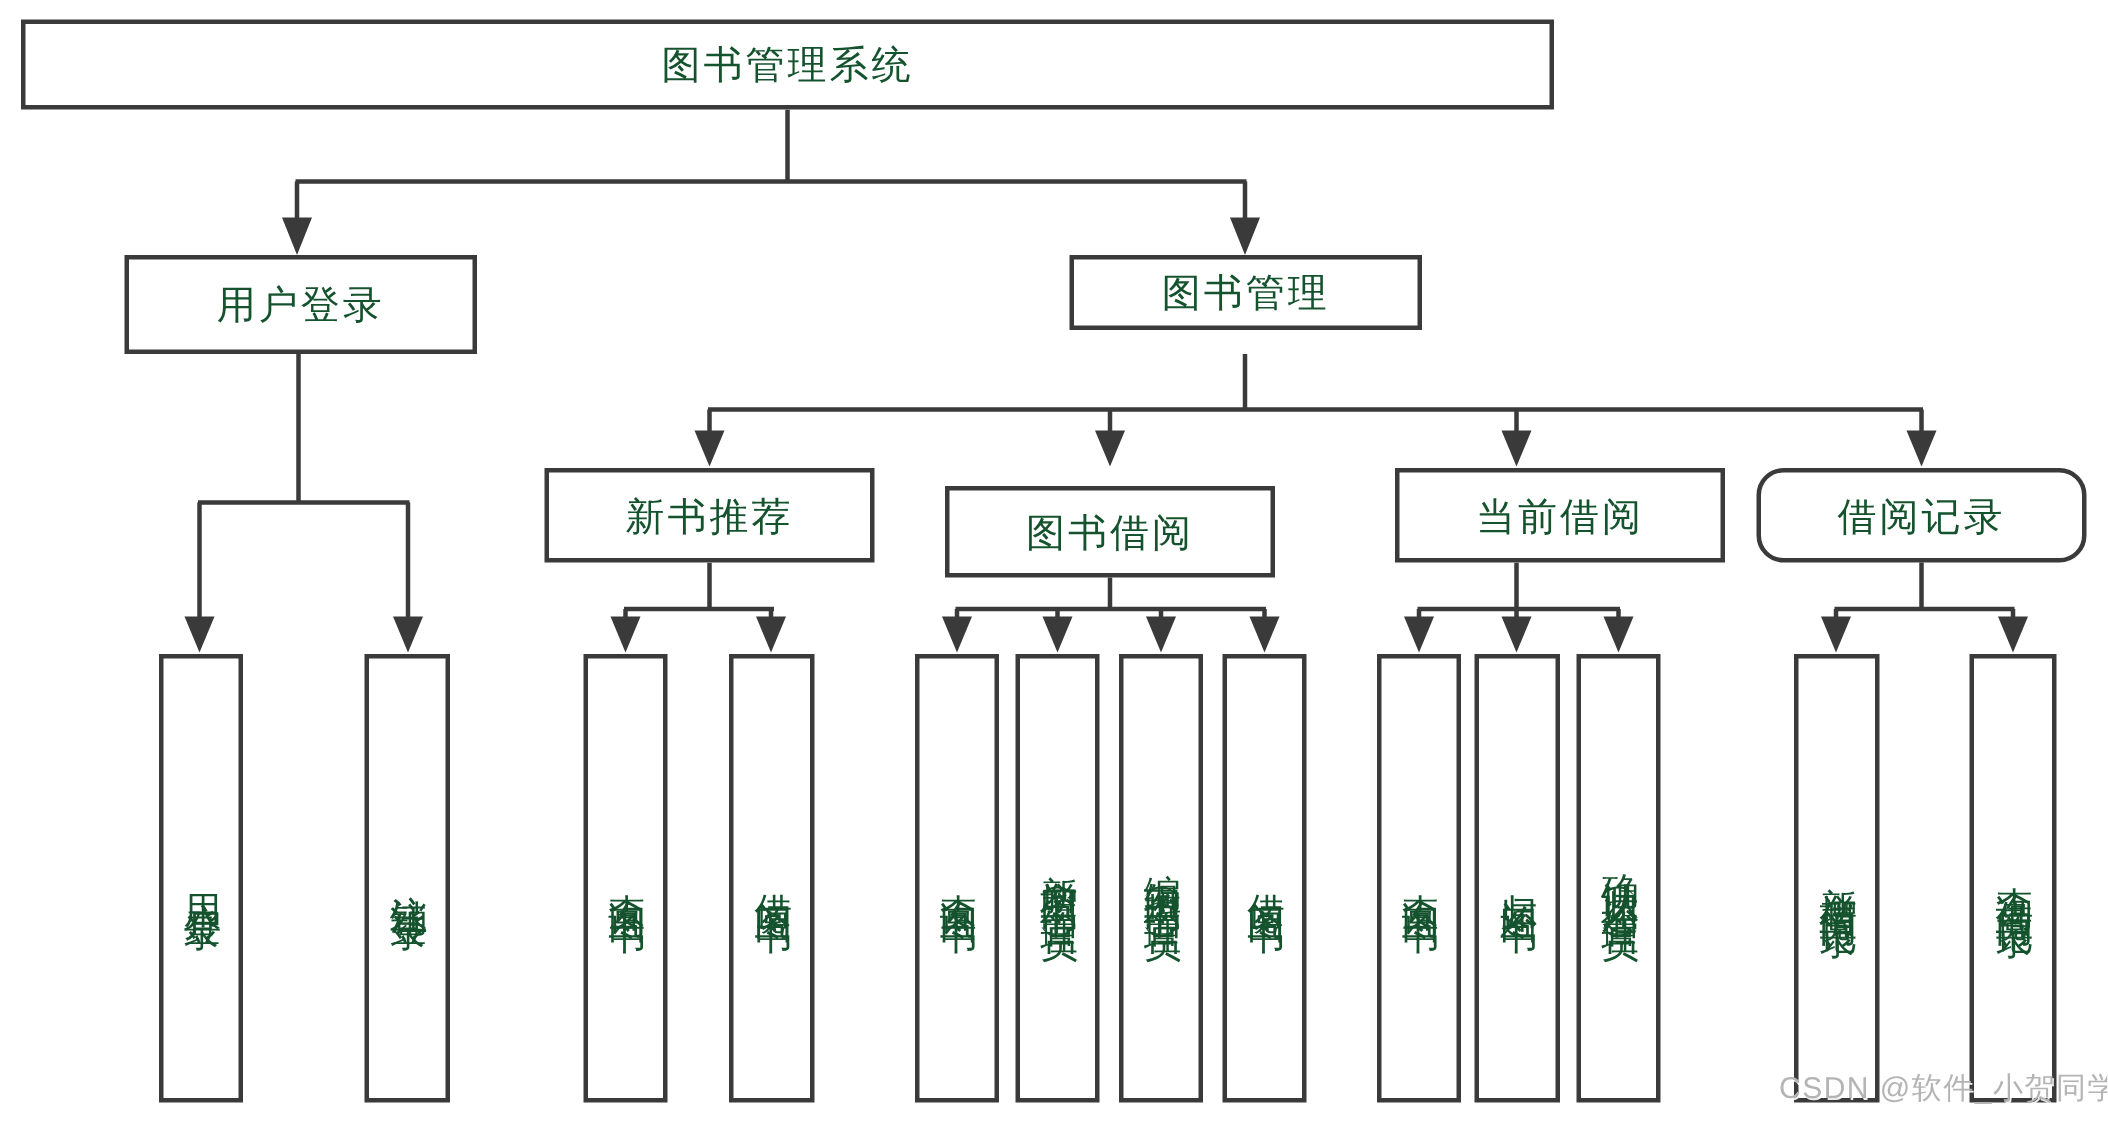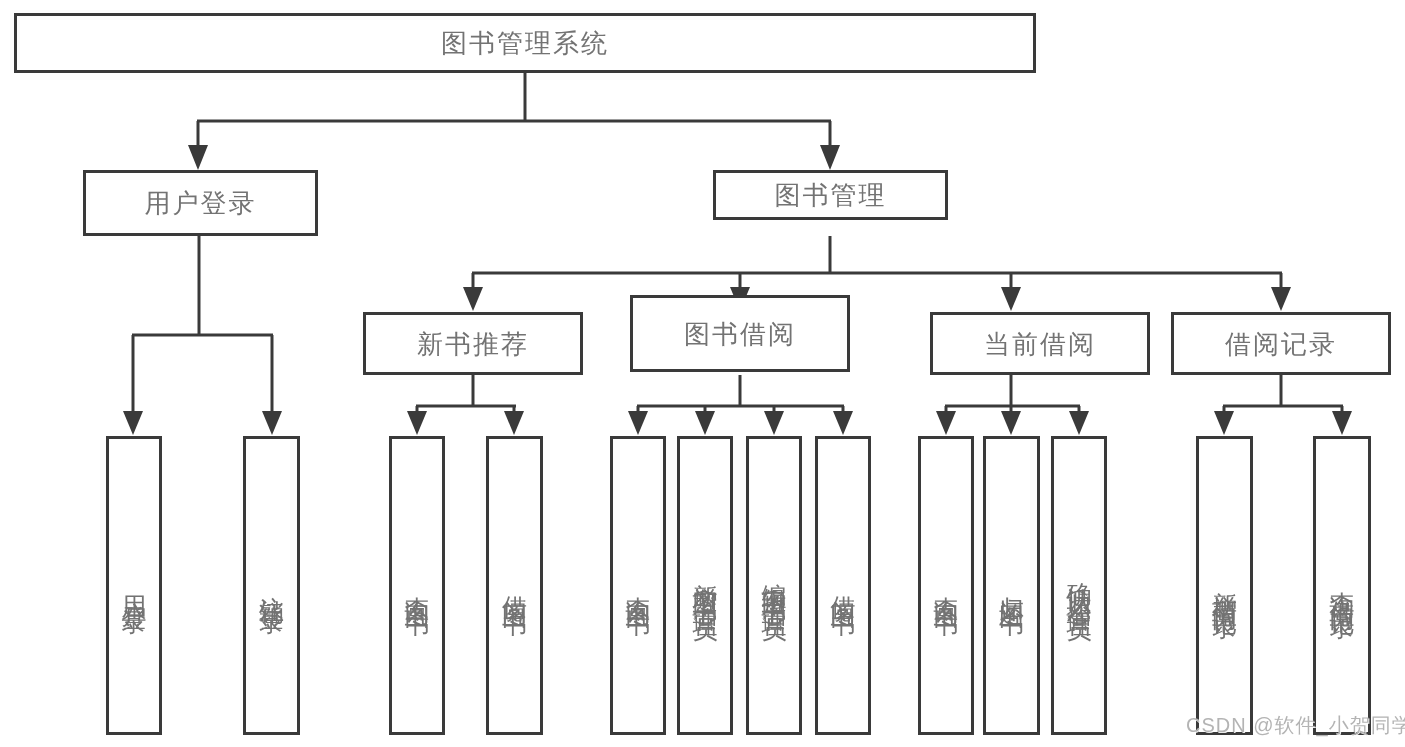--- a/index.html
+++ b/index.html
@@ -18,21 +18,21 @@
   #connectors {
     position: absolute;
     left: 0; top: 0;
     z-index: 0;
   }
   .box {
     position: absolute;
     box-sizing: border-box;
     background: #ffffff;
     border: 3px solid #3a3a3a;
-    color: #737373;
+    color: #14532d;
     display: flex;
     align-items: center;
     justify-content: center;
     z-index: 1;
     text-align: center;
   }
   .h-box {
     font-size: 26px;
     letter-spacing: 2px;
     line-height: 1;
@@ -44,23 +44,23 @@
     letter-spacing: 5px;
     line-height: 1;
   }
   
   .n-root   { left: 14px;  top: 13px;  width: 1022px; height: 60px; }
   
   .n-login  { left: 83px;  top: 170px; width: 235px;  height: 66px; }
   .n-mgmt   { left: 713px; top: 170px; width: 235px;  height: 50px; }
   
   .n-newrec { left: 363px;  top: 312px; width: 220px; height: 63px; }
-  .n-borrow { left: 630px;  top: 295px; width: 220px; height: 77px; }
+  .n-borrow { left: 630px;  top: 324px; width: 220px; height: 61px; }
   .n-current{ left: 930px;  top: 312px; width: 220px; height: 63px; }
-  .n-record { left: 1171px; top: 312px; width: 220px; height: 63px; }
+  .n-record { left: 1171px; top: 312px; width: 220px; height: 63px; border-radius: 18px; }
   
   .leaf { top: 436px; height: 299px; }
   .lf-1  { left: 106px;  width: 56px; }
   .lf-2  { left: 243px;  width: 57px; }
   .lf-3  { left: 389px;  width: 56px; }
   .lf-4  { left: 486px;  width: 57px; }
   .lf-5  { left: 610px;  width: 56px; }
   .lf-6  { left: 677px;  width: 56px; }
   .lf-7  { left: 746px;  width: 56px; }
   .lf-8  { left: 815px;  width: 56px; }

